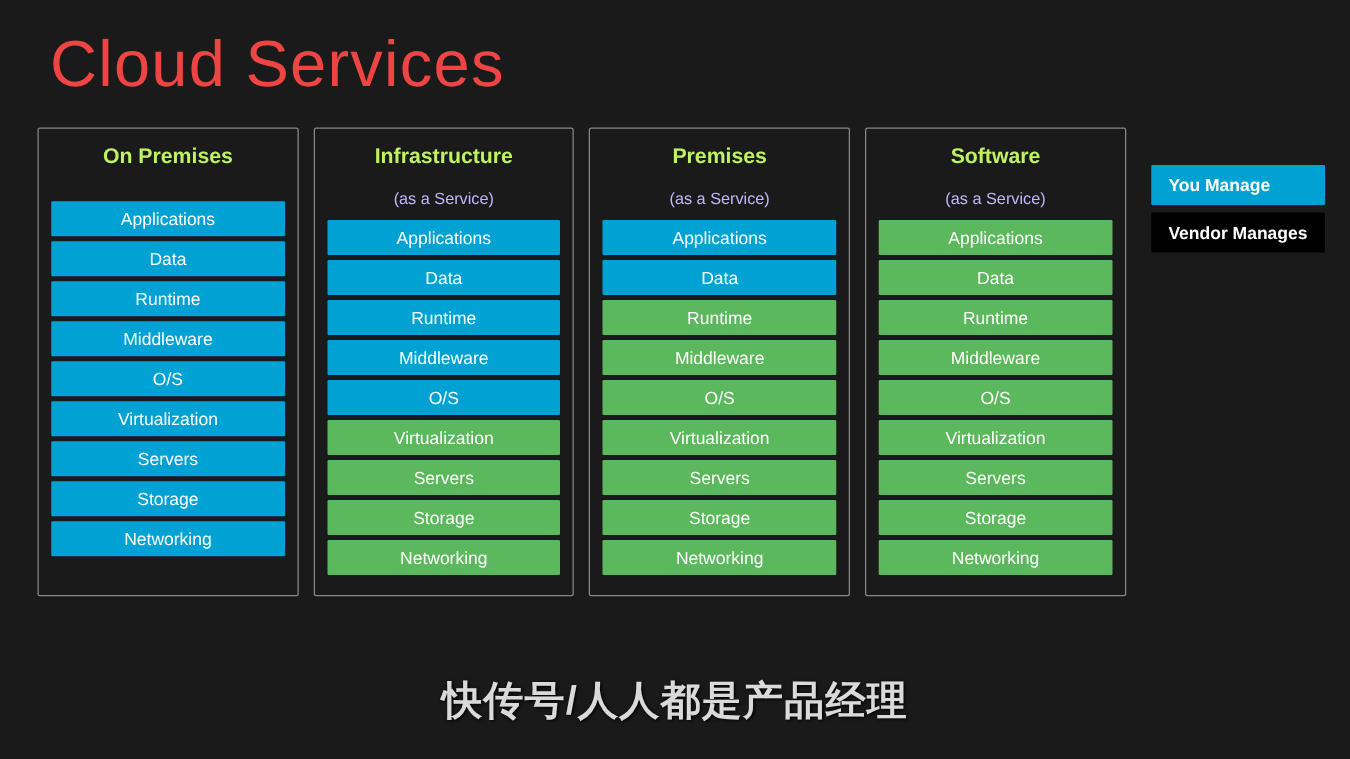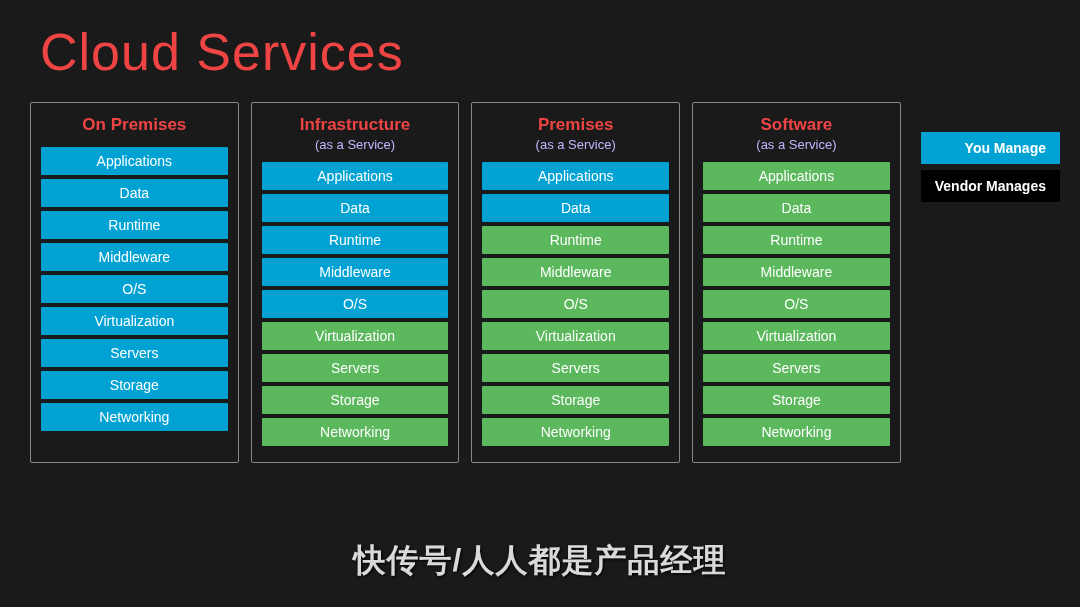--- a/index.html
+++ b/index.html
@@ -33,22 +33,22 @@
       display: flex;
       flex-direction: column;
       align-items: center;
       min-width: 160px;
       flex: 1;
     }
     .column-title {
       font-size: 17px;
       font-weight: 600;
       text-align: center;
-      margin-bottom: 2px;
-      color: #ef4444;
+      margin-bottom: 16px;
+      color: #bef264;
     }
     .column-subtitle {
       font-size: 13px;
       color: #c4b5fd;
       text-align: center;
       margin-bottom: 10px;
     }
     .item {
       width: 100%;
       text-align: center;
@@ -68,21 +68,21 @@
       gap: 6px;
       margin-left: 8px;
       margin-top: 30px;
     }
     .legend-item {
       padding: 8px 14px;
       font-size: 14px;
       font-weight: 600;
       color: white;
       border-radius: 1px;
-      text-align: right;
+      text-align: left;
     }
     .legend-blue { background-color: #00a2d4; }
     .legend-green { background-color: #000000; }
 
     .watermark {
       position: absolute;
       bottom: 24px;
       left: 50%;
       transform: translateX(-50%);
       font-size: 32px;

